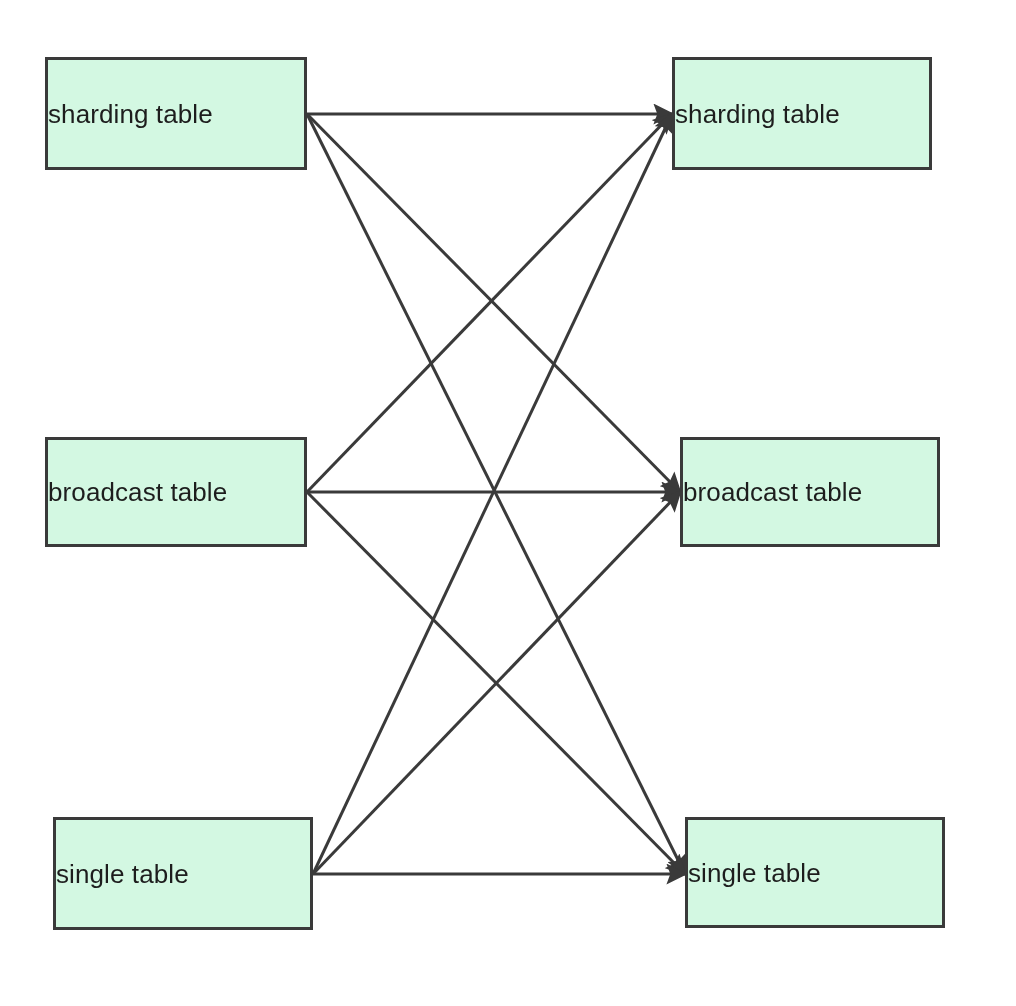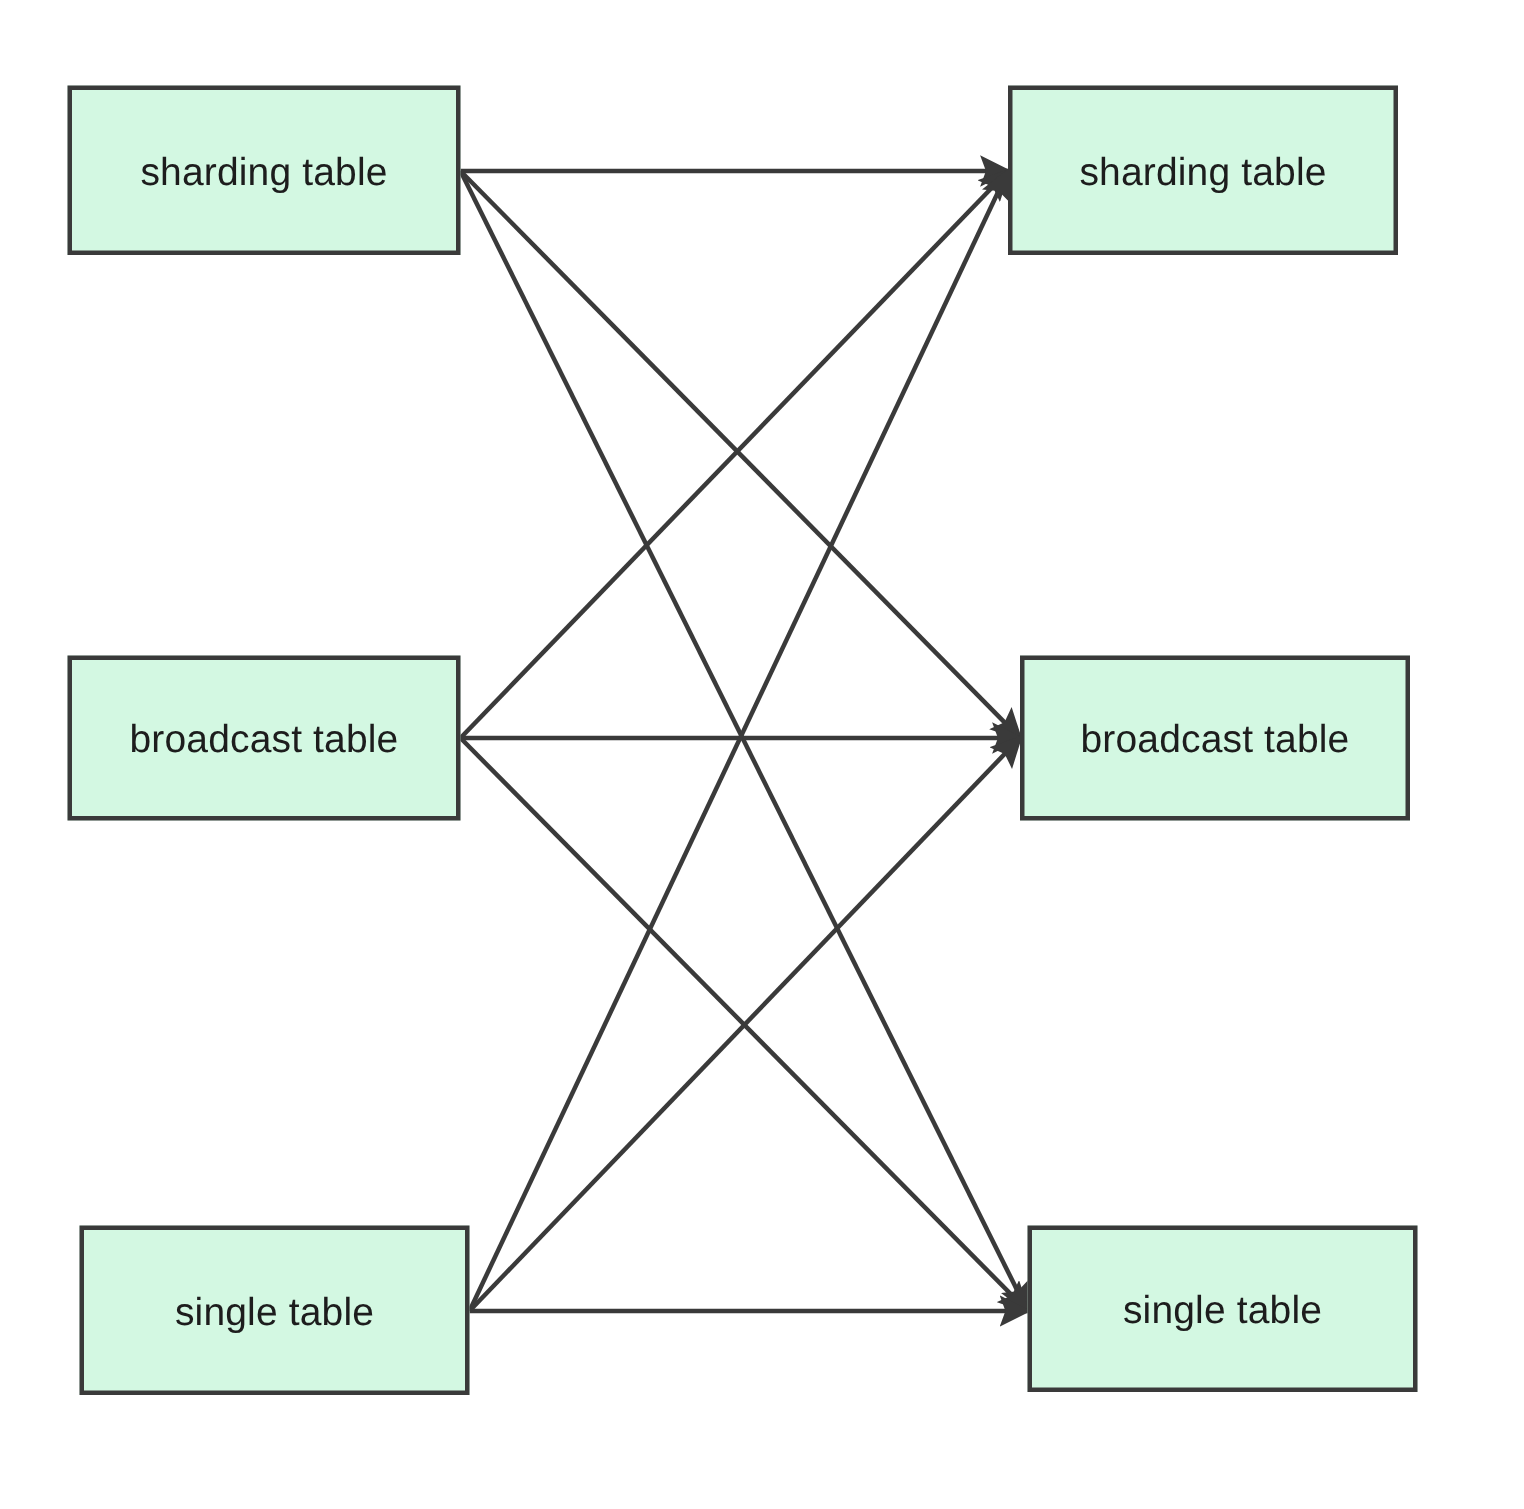--- a/index.html
+++ b/index.html
@@ -23,21 +23,21 @@
     left: 0;
     top: 0;
     width: 1016px;
     height: 1006px;
   }
   .node {
     position: absolute;
     box-sizing: border-box;
     display: flex;
     align-items: center;
-    justify-content: center;
+    justify-content: flex-start;
     background: #d3f8e2;
     border: 3px solid #3a3a3a;
     color: #1d1d1d;
     font-family: "Liberation Sans", sans-serif;
     font-size: 26px;
     line-height: 1;
     letter-spacing: 0.1px;
     white-space: nowrap;
     z-index: 2;
   }

